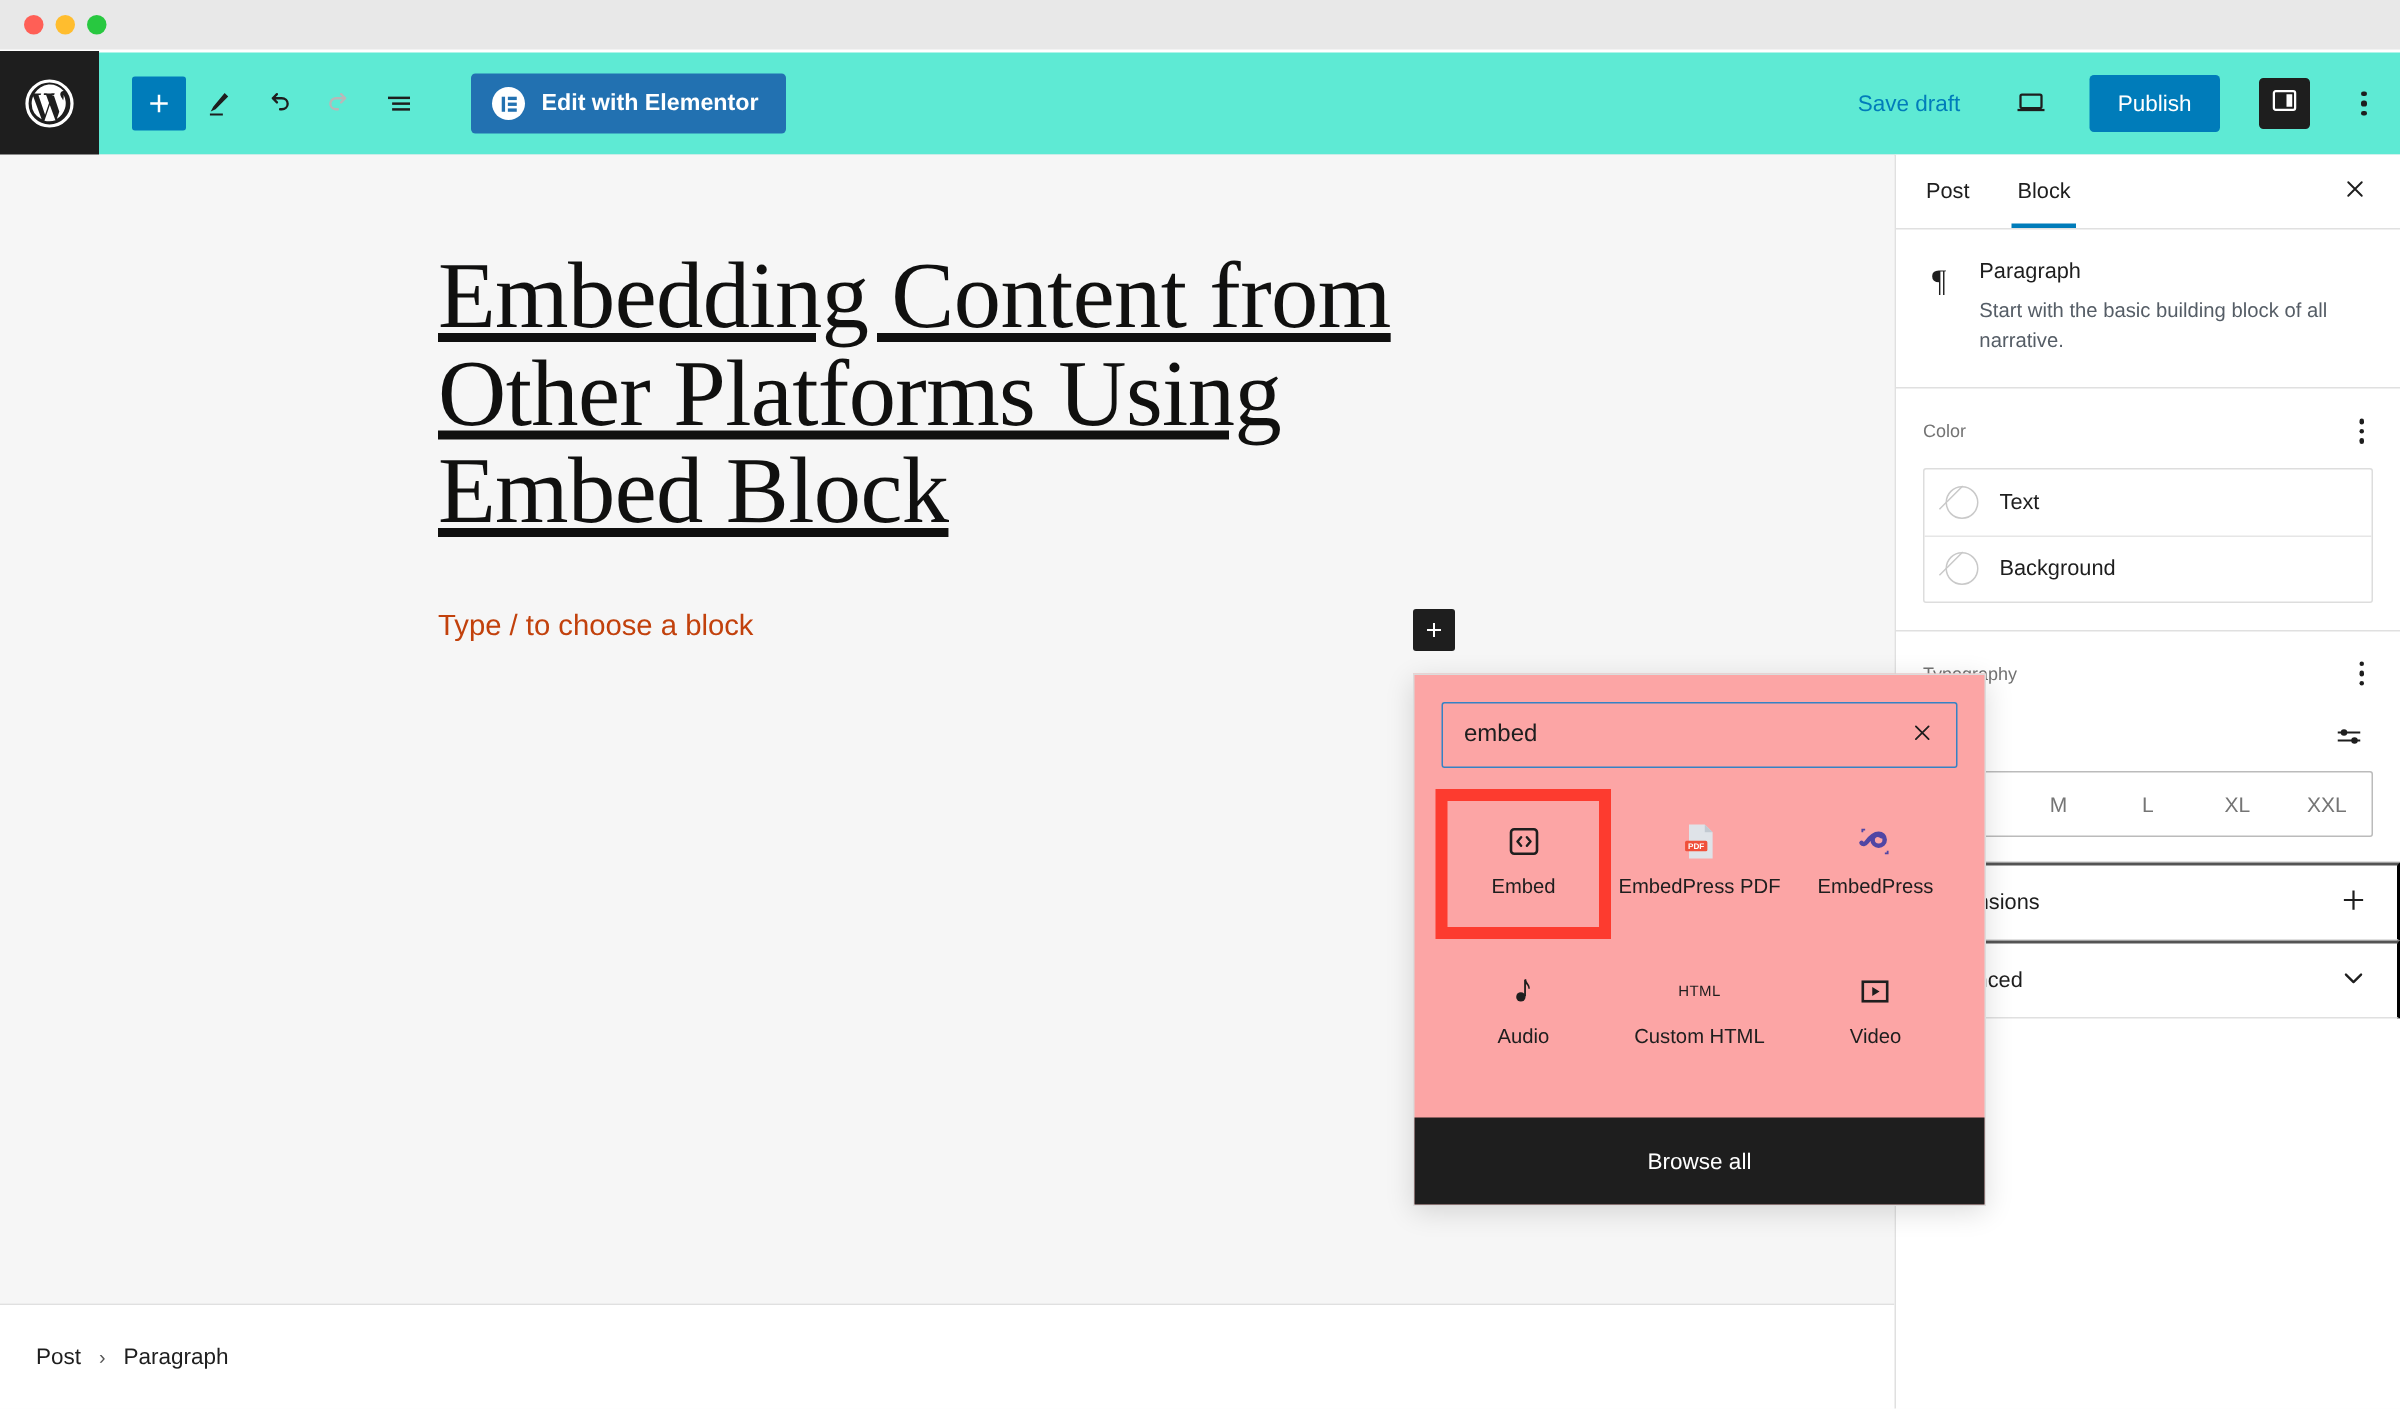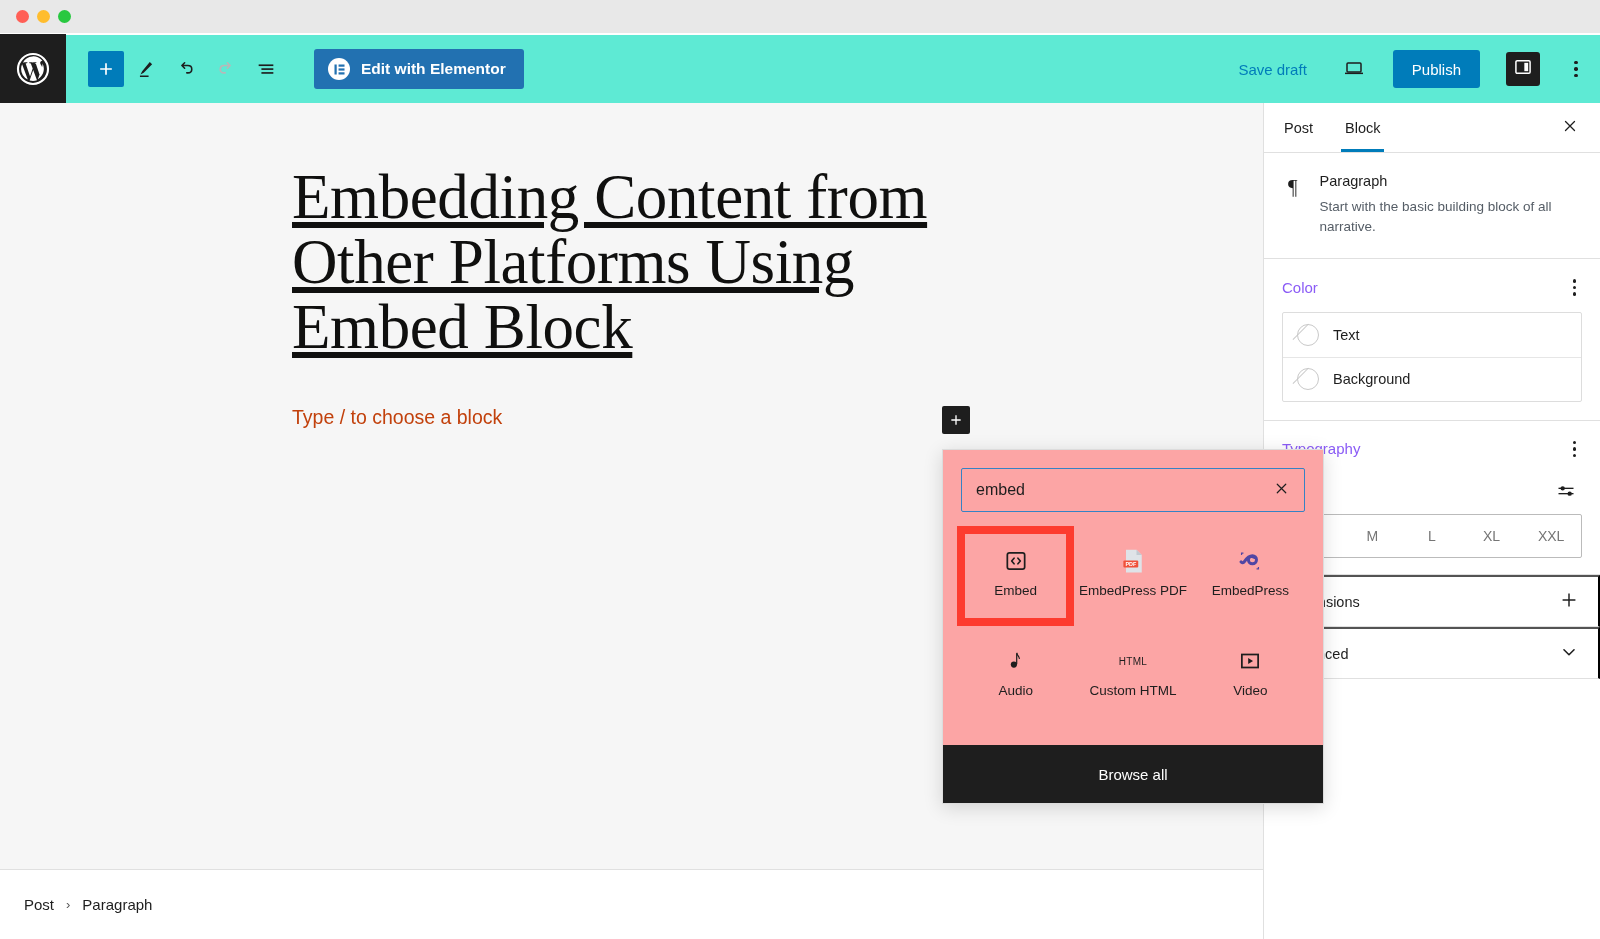--- a/index.html
+++ b/index.html
@@ -179,21 +179,21 @@
   .block-desc { font-size: 13.5px; color: #555d66; line-height: 1.45; }
 
   .sb-section {
     padding: 16px 18px 0 18px;
     border-bottom: 1px solid #e0e0e0;
   }
   .sb-section-head {
     display: flex; align-items: center; justify-content: space-between;
     margin-bottom: 12px;
   }
-  .sb-section-title { font-size: 15px; color: #8b5cf6; font-weight: normal; }
+  .sb-section-title { font-size: 12px; color: #737373; font-weight: normal; }
   .sb-more { background:none; border:none; cursor:pointer; padding: 4px 6px; }
 
   .color-list {
     border: 1px solid #ddd; border-radius: 2px; margin-bottom: 18px;
   }
   .color-row {
     display: flex; align-items: center; gap: 14px;
     height: 44px; padding: 0 14px; cursor: pointer;
   }
   .color-row + .color-row { border-top: 1px solid #e6e6e6; }

